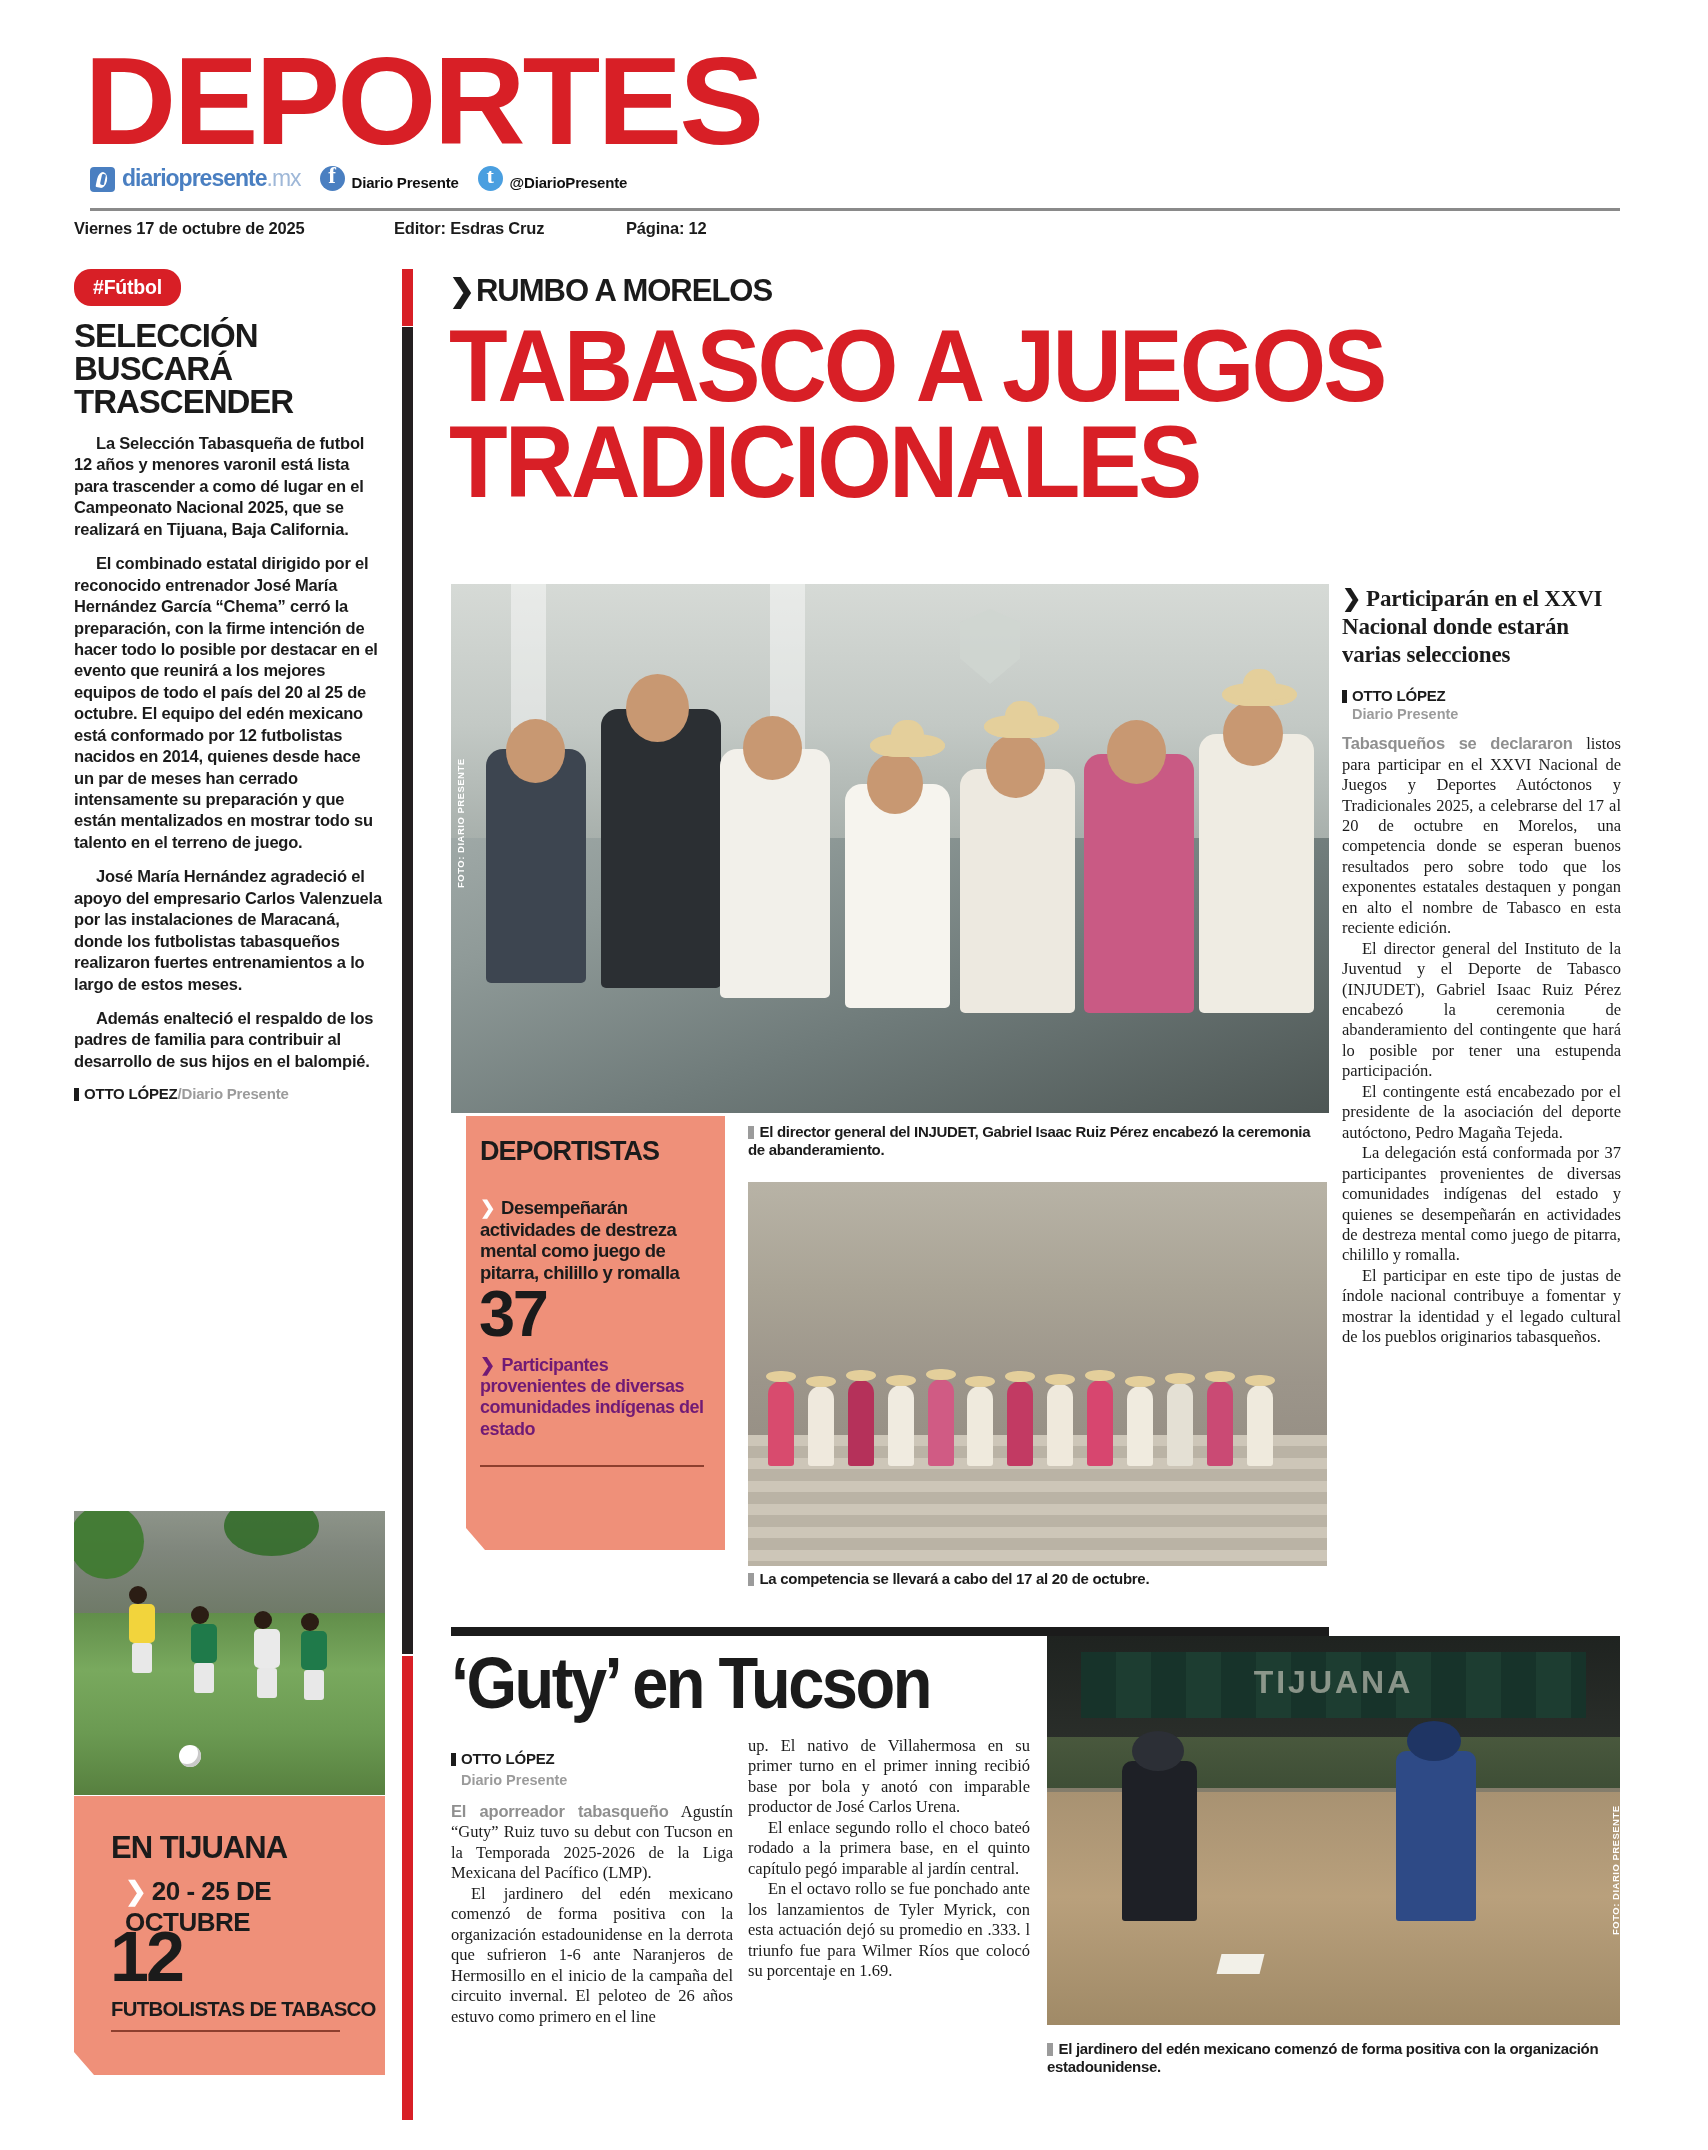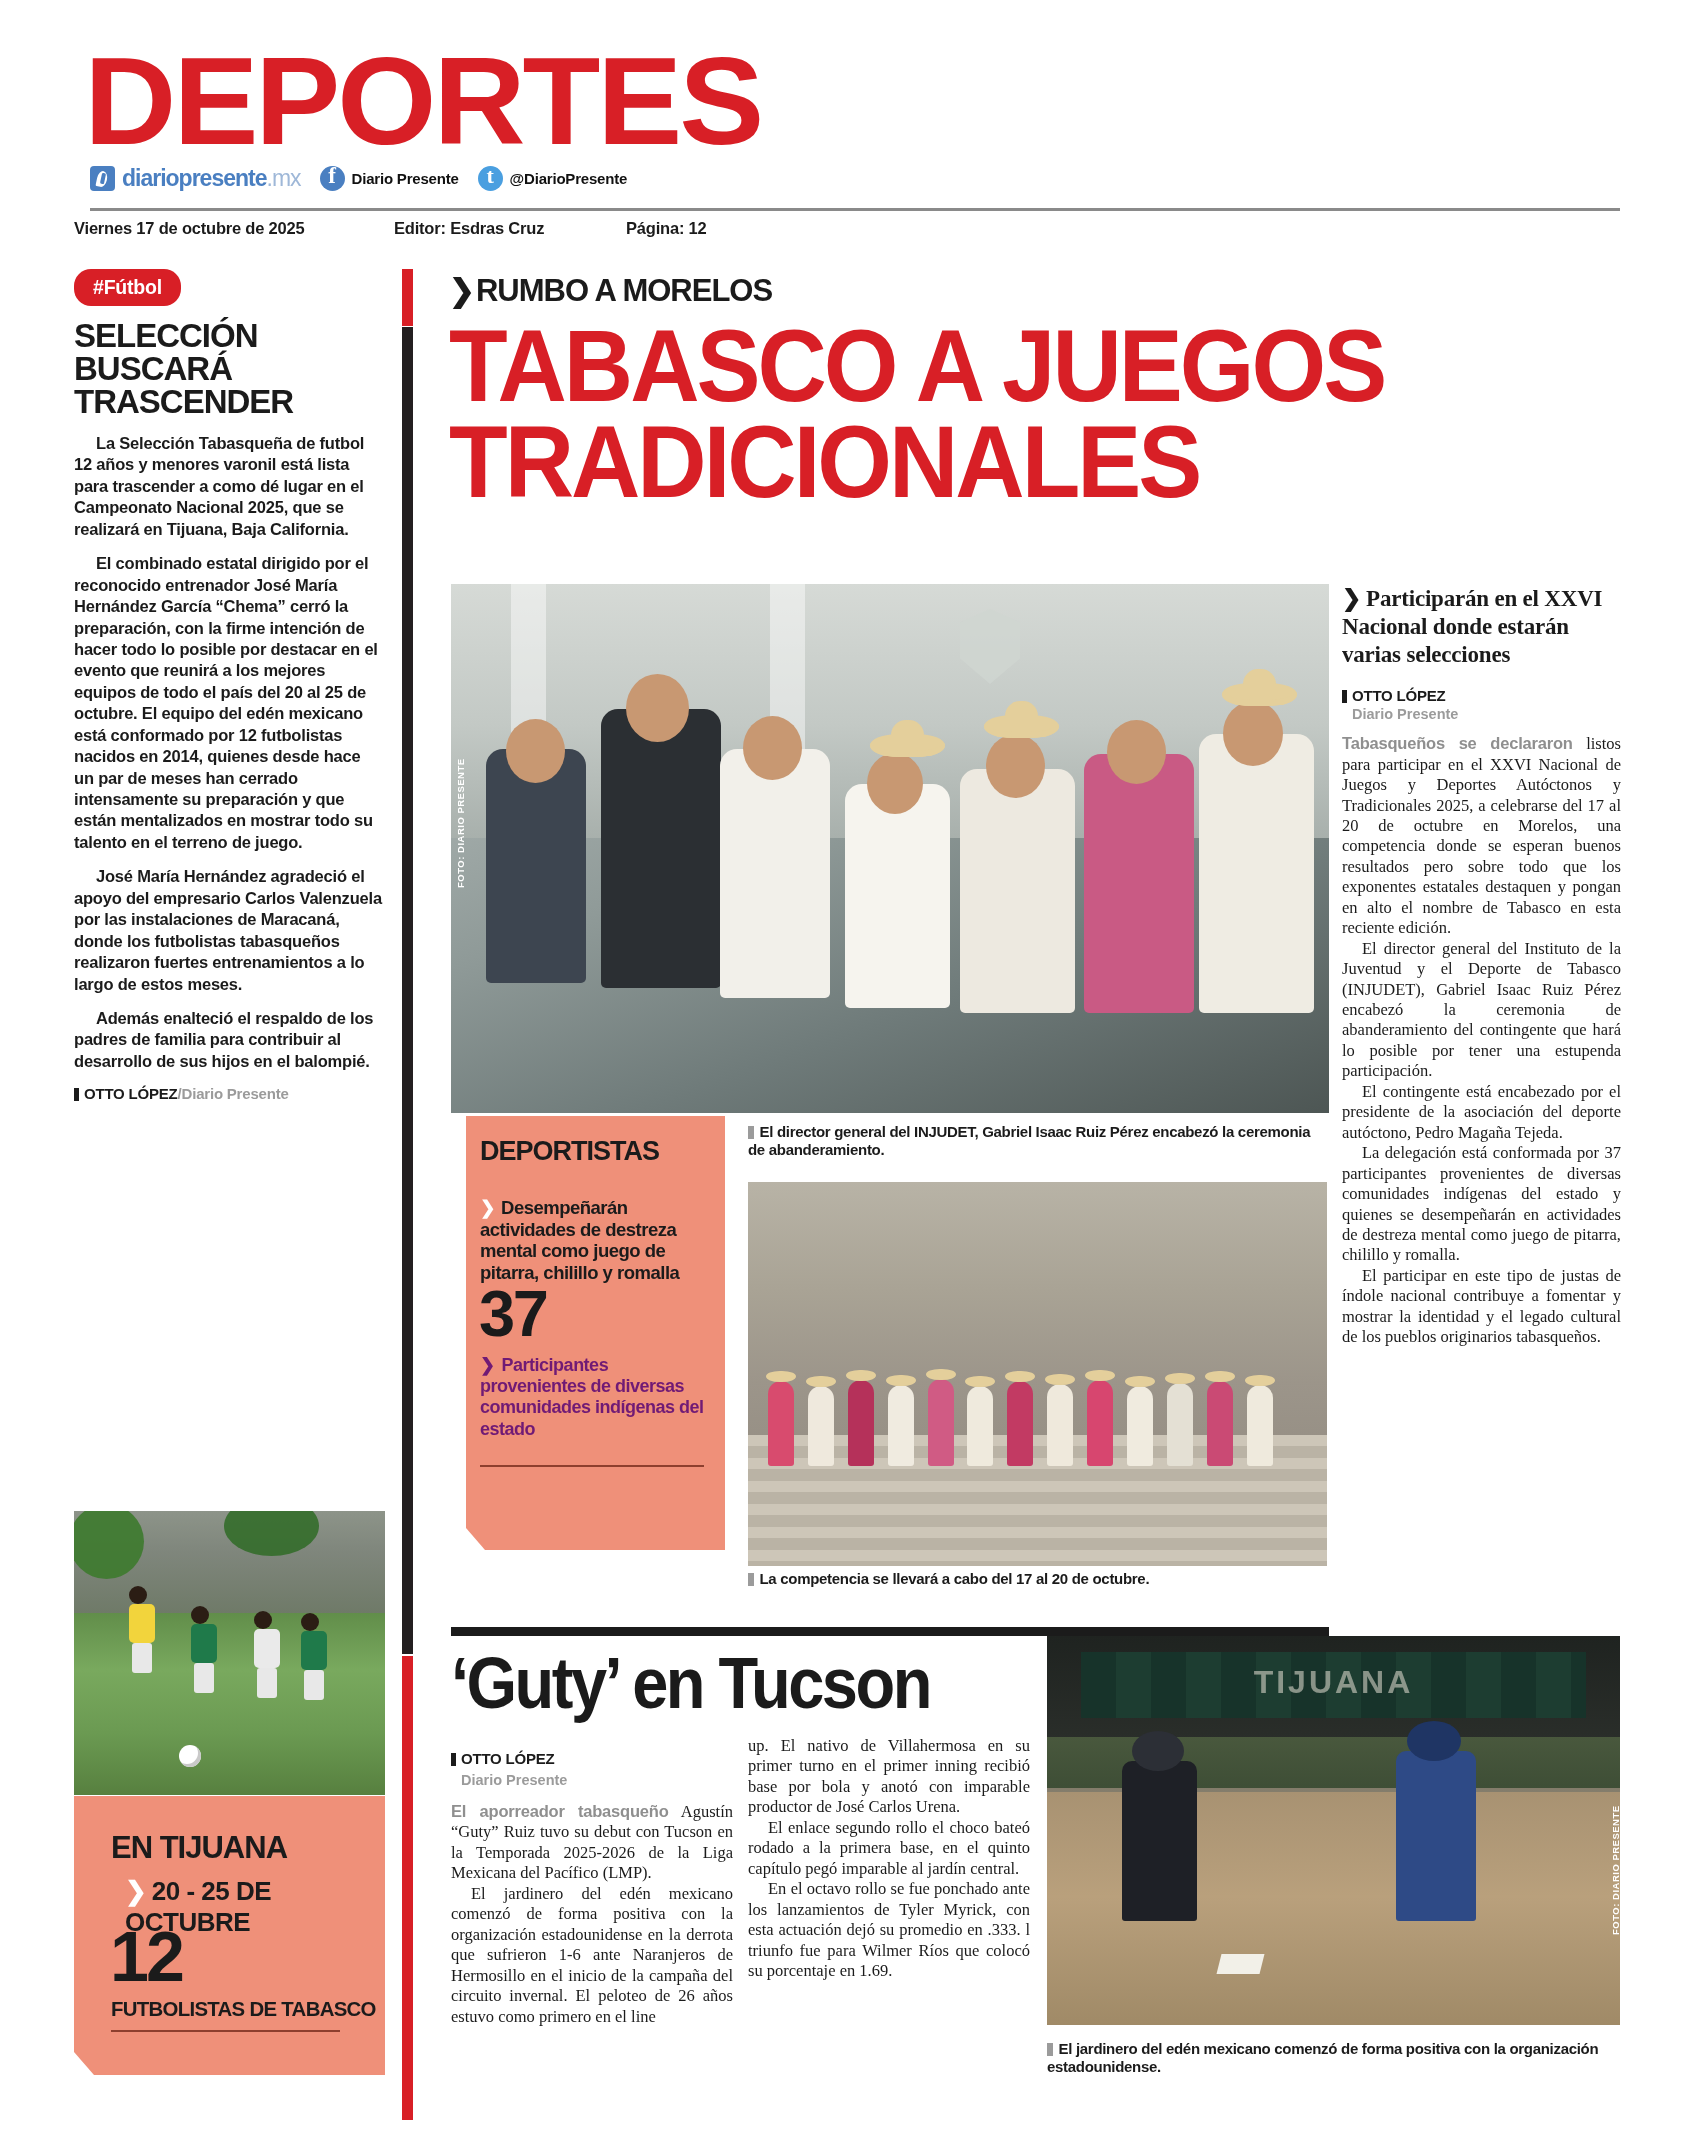--- a/index.html
+++ b/index.html
@@ -15,21 +15,21 @@
   
   .masthead { position:absolute; left:0; top:0; width:1709px; height:249px; }
   .deportes-word {
     position:absolute; left:91px; top:47px;
     font-size:125px; font-weight:bold; letter-spacing:-3px;
     color:#d81f26; line-height:0.86;
     font-family:"Liberation Sans", sans-serif;
     transform:scaleX(1.02);
   }
   .social-row { position:absolute; left:90px; top:165px; display:flex; align-items:center; gap:19px; }
-  .social-item { display:flex; align-items:center; gap:7px; }
+  .social-item { display:flex; align-items:flex-end; gap:7px; }
   .sq-logo { width:25px; height:25px; background:#4a7fc1; border-radius:4px; position:relative; }
   .sq-logo::after{ content:""; position:absolute; left:7px; top:4.5px; width:10px; height:16px;
      background:#ffffff; border-radius:50% 50% 50% 10%; transform:rotate(12deg); }
   .sq-logo::before{ content:""; position:absolute; left:10.5px; top:7px; width:3.5px; height:11px;
      background:#4a7fc1; z-index:2; transform:rotate(12deg); border-radius:1.5px; }
   .brand-blue { font-size:23px; font-weight:bold; color:#4a7fc1; letter-spacing:-1px; }
   .brand-blue .mx { color:#9fb8d8; font-weight:normal; }
   .fb-logo { width:25px; height:25px; border-radius:50%; background:#4a7fc1; position:relative; }
   .fb-logo::after{ content:"f"; position:absolute; left:0; top:-3.5px; width:25px; text-align:center;
      font-size:23px; font-weight:bold; color:#fff; font-family:"Liberation Serif", serif; }

